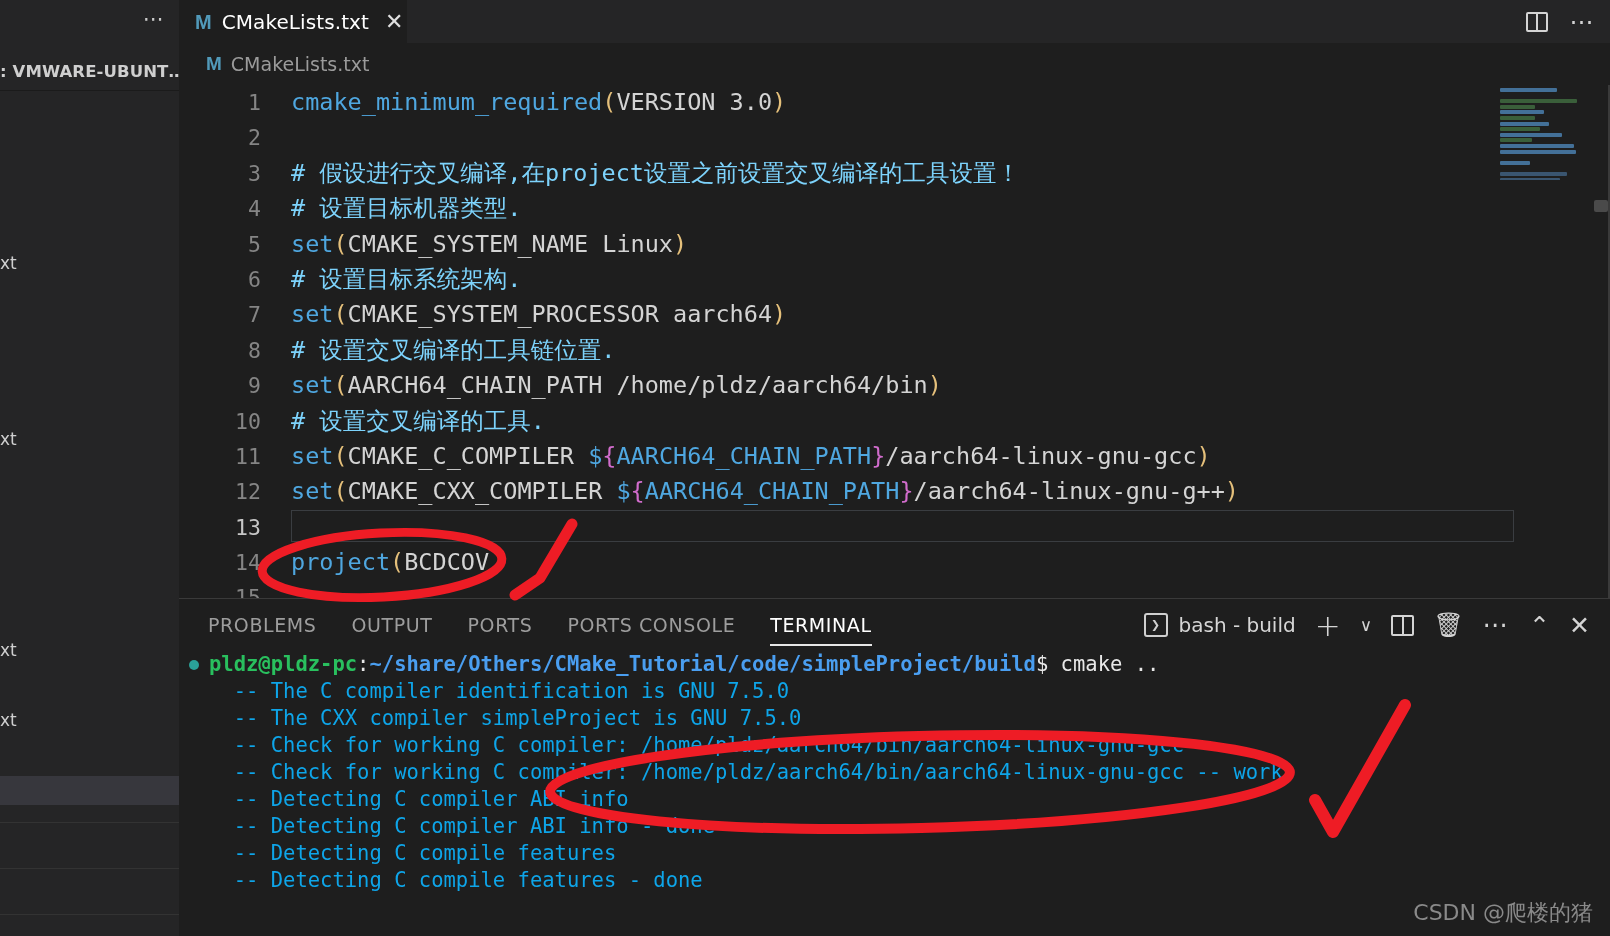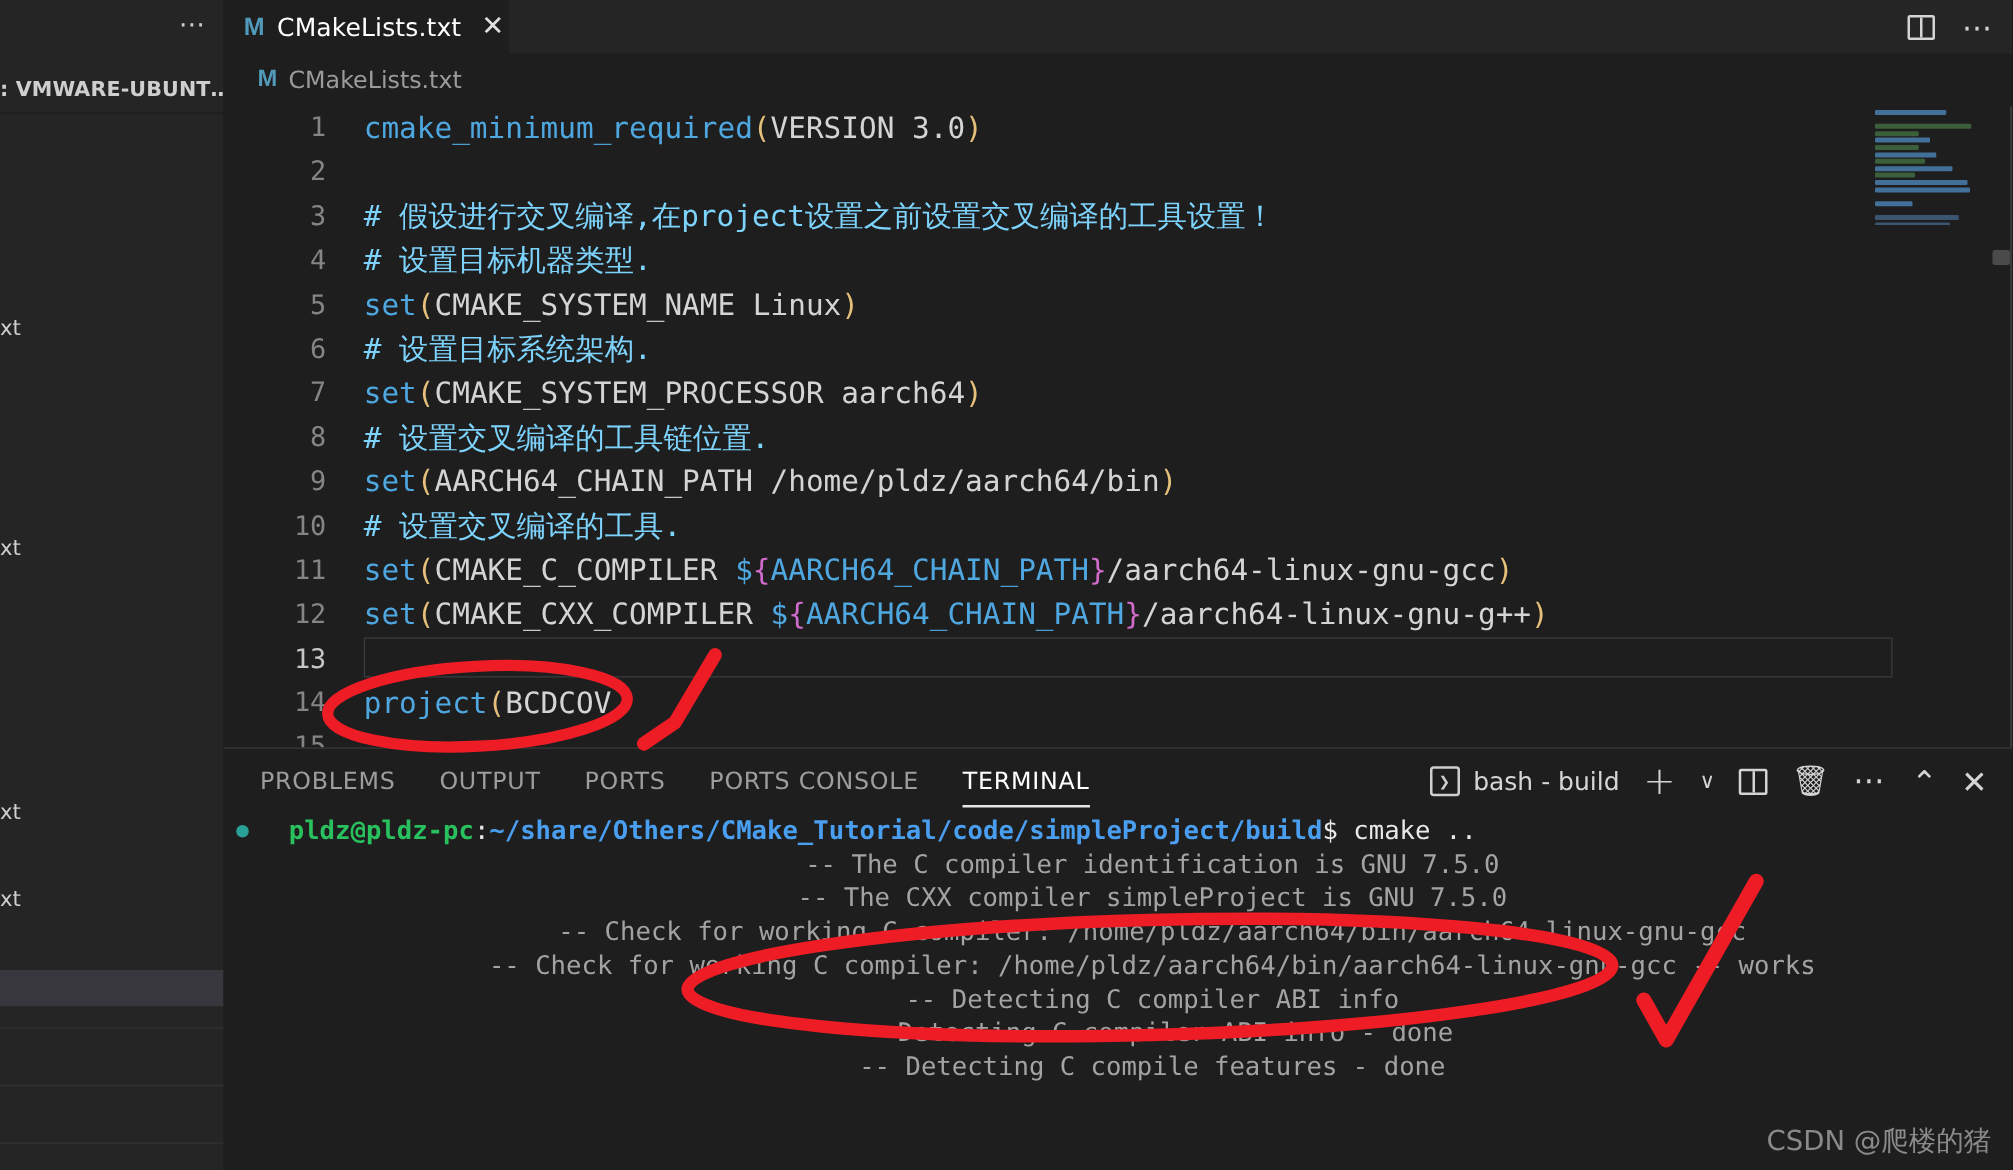--- a/index.html
+++ b/index.html
@@ -114,24 +114,24 @@
   .pa-trash{ font-size:24px; }
   .pa-dots{ font-size:25px; letter-spacing:2.5px; line-height:8px; }
 
   .term-body{ position:absolute; left:0; top:52px; right:0; bottom:0; overflow:hidden;
               font-family:"DejaVu Sans Mono","Liberation Mono",monospace;
               font-size:20.5px; }
   .term-line{ height:27px; line-height:27px; white-space:pre; color:#cccccc;
               padding-left:30px; position:relative; }
   .tdot{ position:absolute; left:10px; top:9px; width:10px; height:10px;
          border-radius:50%; background:#2aa198; }
-  .t-user{ color:#29c05e; font-weight:bold;margin-left:22px; }
+  .t-user{ color:#29c05e; font-weight:bold; }
   .t-path{ color:#4a9ef0; font-weight:bold; }
   .t-white{ color:#e8e8e8; }
-  .t-out{ color:#a3a3a3;text-align:center; }
+  .t-out{ color:#0ea5e9; }
 
   
   .anno{ position:absolute; left:0; top:0; width:1610px; height:936px;
          pointer-events:none; }
   .watermark{ position:absolute; right:17px; bottom:8px; color:#8a8a8a;
               font-size:22px; font-family:"DejaVu Sans",sans-serif; }
 </style>
 </head>
 <body>
 
@@ -260,20 +260,21 @@
       </div>
 
       <div class="term-body" id="term-body">
           <div class="term-line"><span class="tdot"></span><span class="t-user">pldz@pldz-pc</span><span class="t-white">:</span><span class="t-path">~/share/Others/CMake_Tutorial/code/simpleProject/build</span><span class="t-white">$</span><span class="t-white"> cmake ..</span></div>
           <div class="term-line t-out">  -- The C compiler identification is GNU 7.5.0</div>
           <div class="term-line t-out">  -- The CXX compiler simpleProject is GNU 7.5.0</div>
           <div class="term-line t-out">  -- Check for working C compiler: /home/pldz/aarch64/bin/aarch64-linux-gnu-gcc</div>
           <div class="term-line t-out">  -- Check for working C compiler: /home/pldz/aarch64/bin/aarch64-linux-gnu-gcc -- works</div>
           <div class="term-line t-out">  -- Detecting C compiler ABI info</div>
           <div class="term-line t-out">  -- Detecting C compiler ABI info - done</div>
+          <div class="term-line t-out">  -- Detecting C compile features</div>
           <div class="term-line t-out">  -- Detecting C compile features - done</div>
         </div>
     </div>
   </div>
 
   <svg class="anno" viewBox="0 0 1610 936">
 
     <ellipse cx="382" cy="565" rx="120" ry="32" fill="none" stroke="#ee1c25" stroke-width="9" transform="rotate(-3 382 565)"></ellipse>
 
     <path d="M515 595 L540 578 L572 524" fill="none" stroke="#ee1c25" stroke-width="11" stroke-linecap="round" stroke-linejoin="round"></path>

